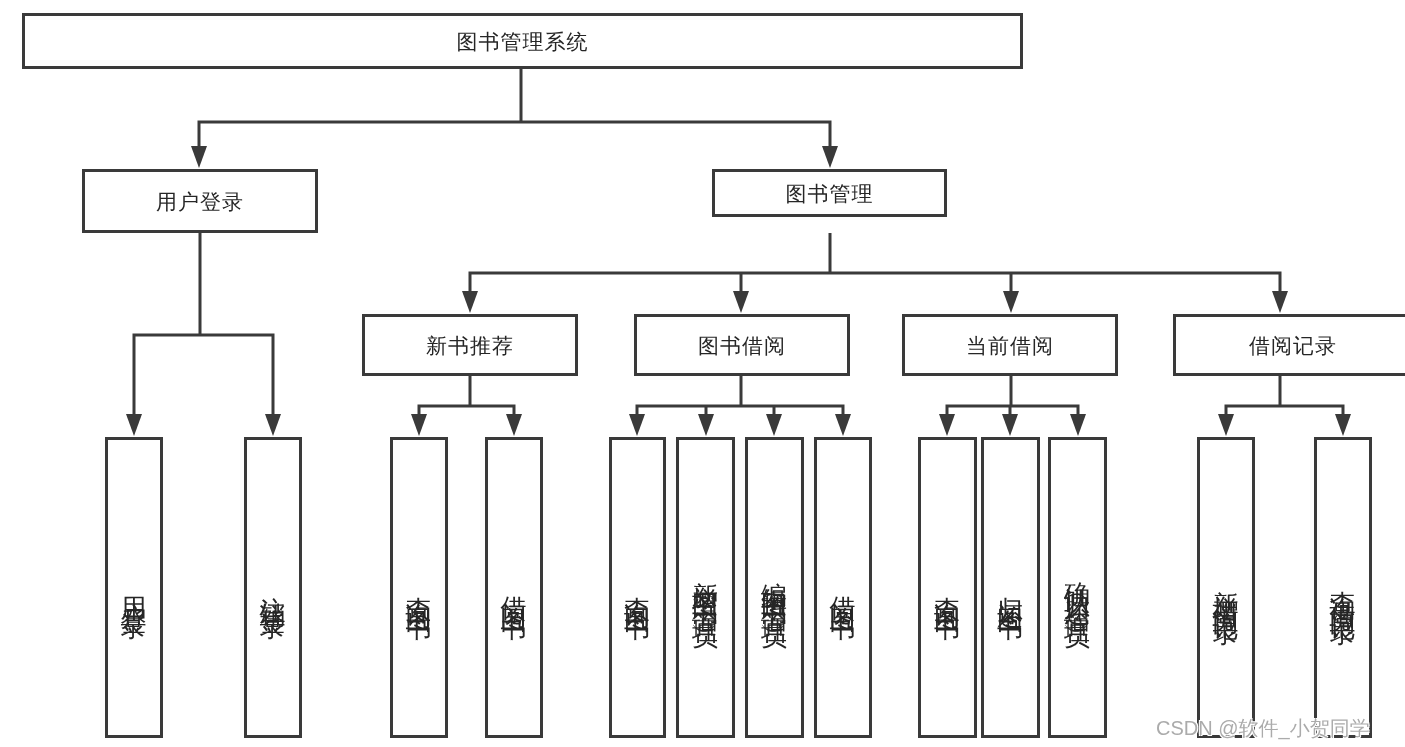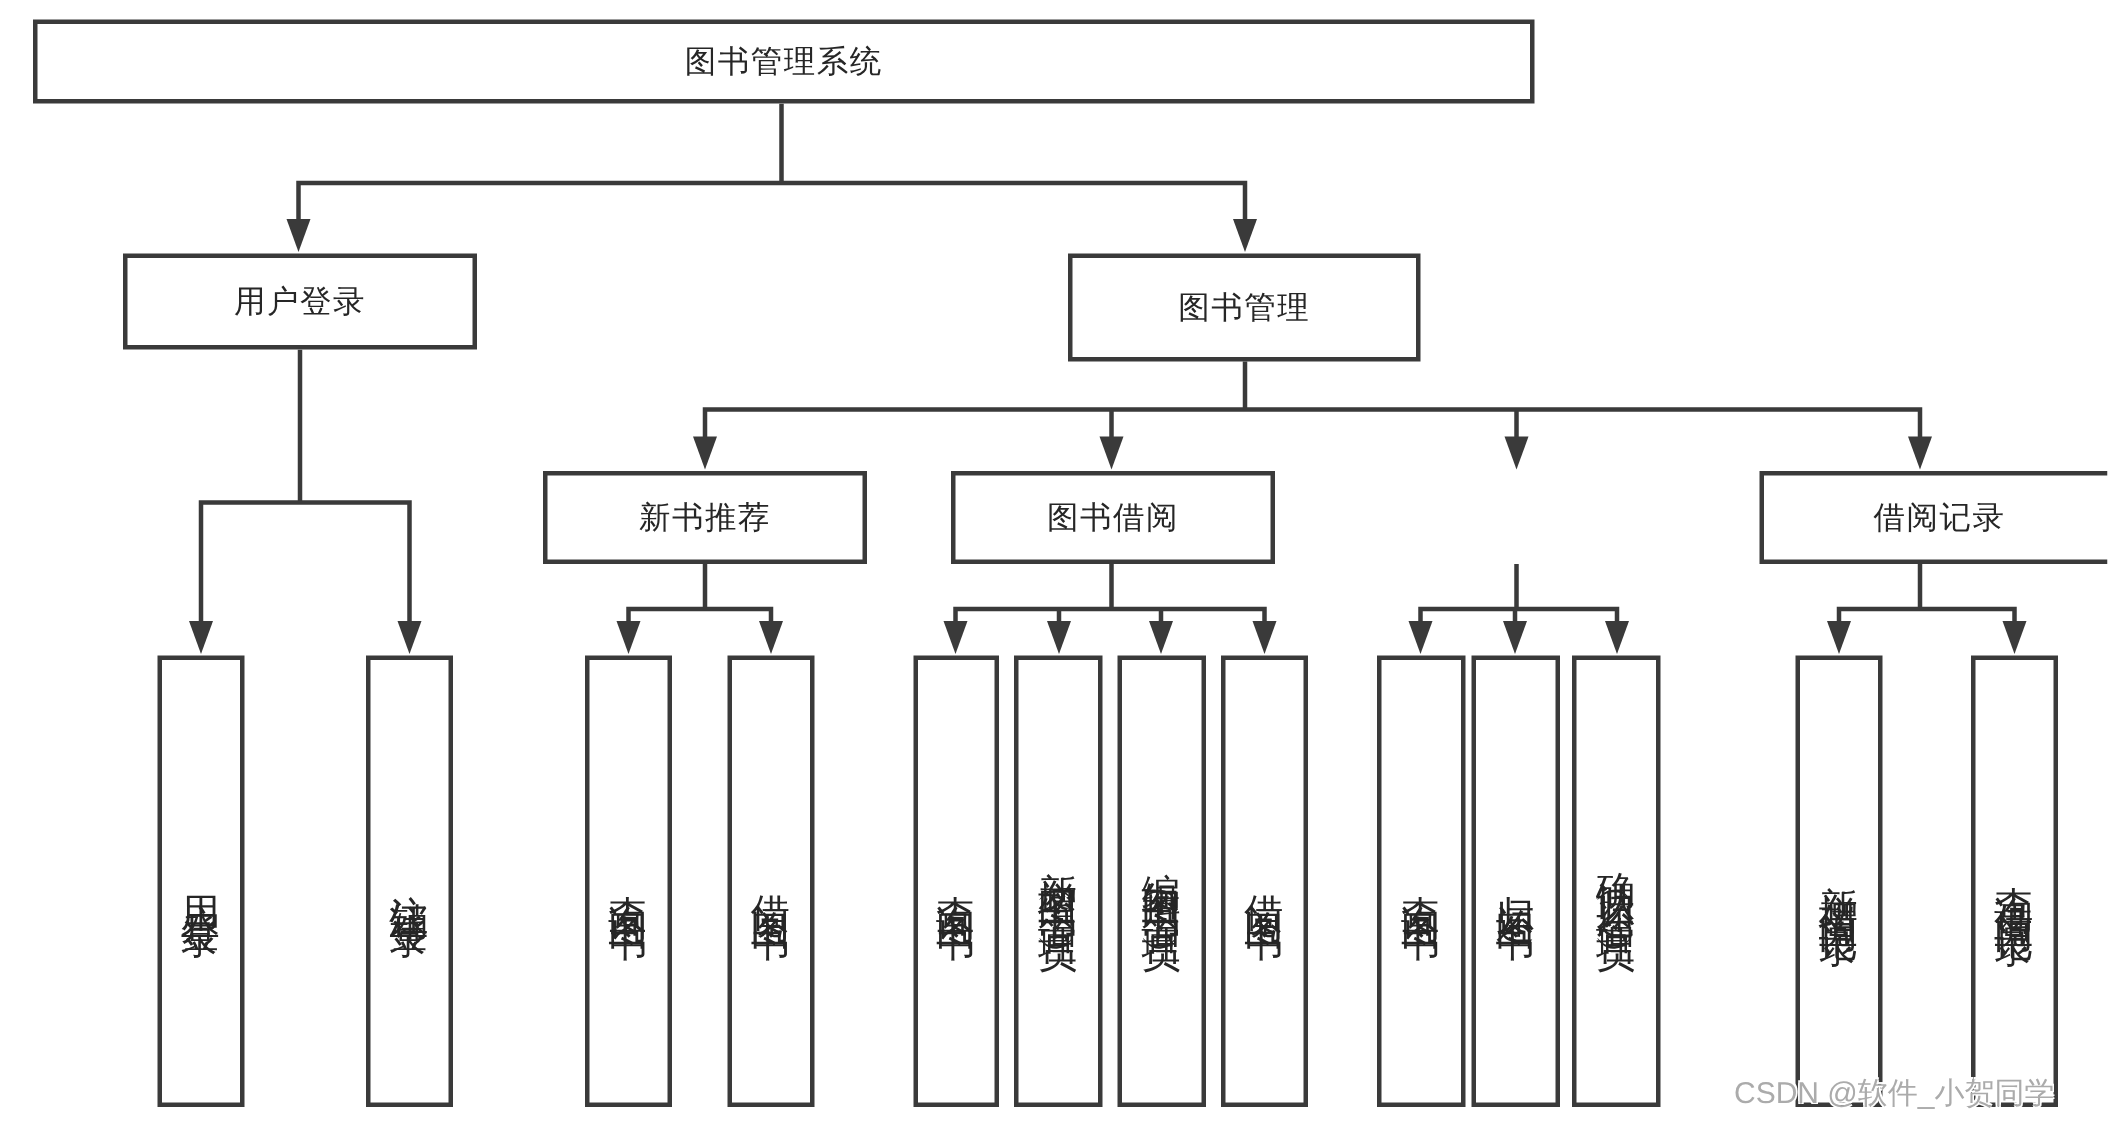--- a/index.html
+++ b/index.html
@@ -92,24 +92,25 @@
     <polygon fill="currentColor" points="939,414 955,414 947,436"></polygon>
     <polygon fill="currentColor" points="1002,414 1018,414 1010,436"></polygon>
     <polygon fill="currentColor" points="1070,414 1086,414 1078,436"></polygon>
     <polygon fill="currentColor" points="1218,414 1234,414 1226,436"></polygon>
     <polygon fill="currentColor" points="1335,414 1351,414 1343,436"></polygon>
   </svg>
 
   <div class="box title-box" style="left:22px;top:13px;width:1001px;height:56px">图书管理系统</div>
 
   <div class="box" style="left:82px;top:169px;width:236px;height:64px">用户登录</div>
-  <div class="box" style="left:712px;top:169px;width:235px;height:72px">图书管理</div>
+  <div class="box" style="left:712px;top:169px;width:235px;height:48px">图书管理</div>
 
   <div class="box" style="left:634px;top:314px;width:216px;height:62px">图书借阅</div>
   <div class="box" style="left:362px;top:314px;width:216px;height:62px">新书推荐</div>
+  <div class="box" style="left:902px;top:314px;width:216px;height:62px">当前借阅</div>
   <div class="box" style="left:1173px;top:314px;width:240px;height:62px">借阅记录</div>
 
   <div class="box vbox" style="left:105px;top:437px;width:58px;height:301px">用户登录</div>
   <div class="box vbox" style="left:244px;top:437px;width:58px;height:301px">注销登录</div>
 
   <div class="box vbox" style="left:390px;top:437px;width:58px;height:301px">查询图书</div>
   <div class="box vbox" style="left:485px;top:437px;width:58px;height:301px">借阅图书</div>
 
   <div class="box vbox" style="left:609px;top:437px;width:57px;height:301px">查询图书</div>
   <div class="box vbox" style="left:676px;top:437px;width:59px;height:301px">新增图书（管理员）</div>

